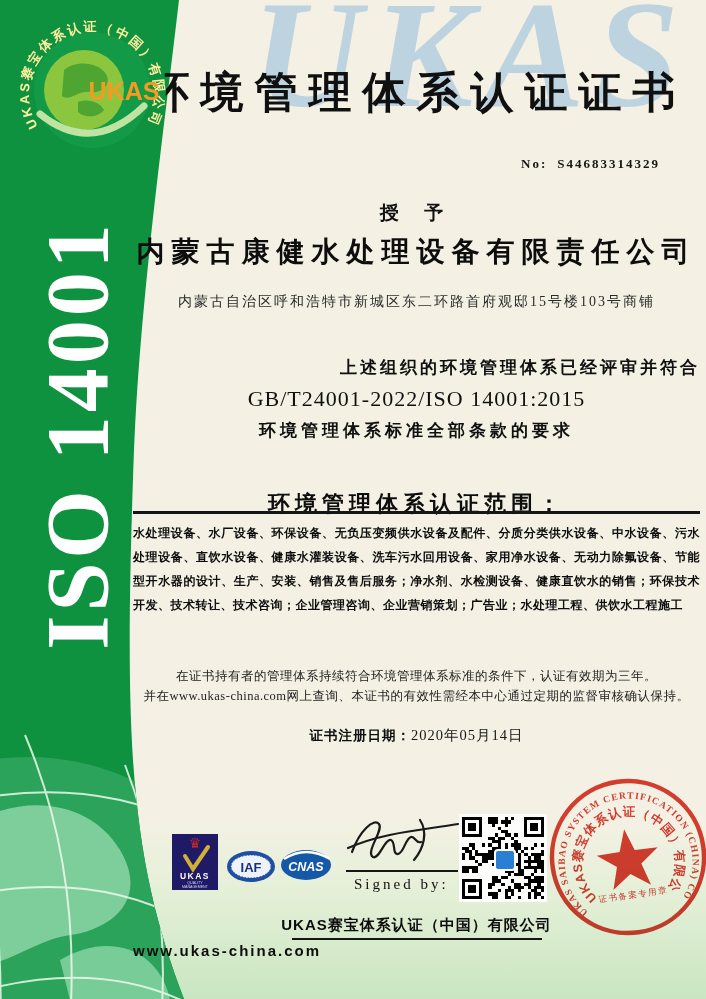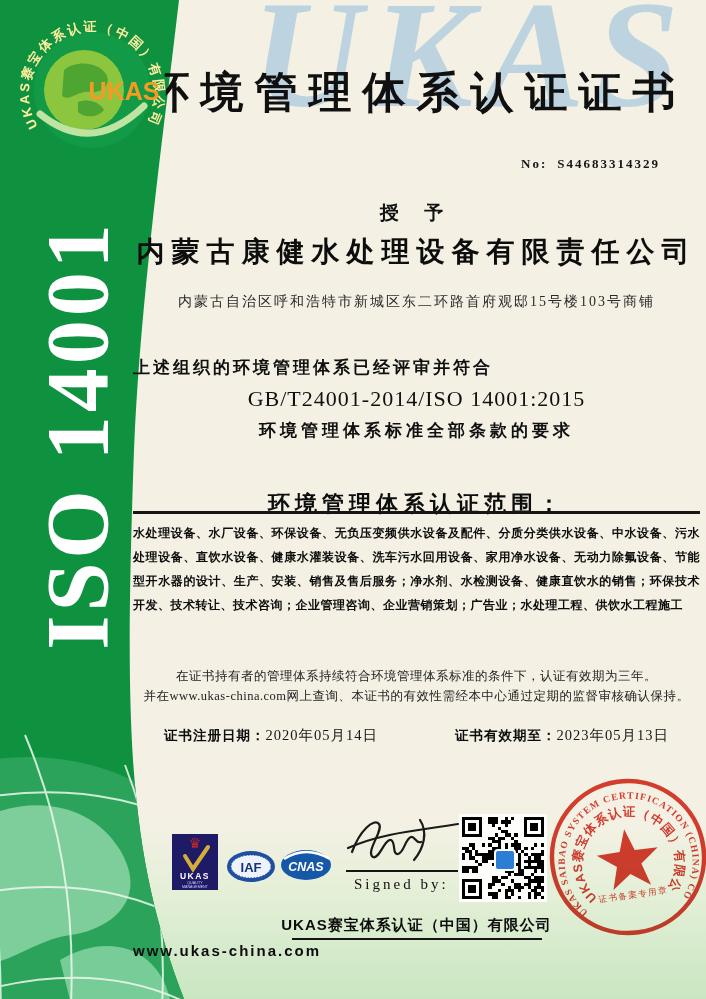--- a/index.html
+++ b/index.html
@@ -43,21 +43,21 @@
   }
   .company{
     position:absolute;top:233px;left:0;width:567px;text-align:center;
     font-family:"Liberation Serif",serif;font-weight:bold;font-size:28px;letter-spacing:7px;color:#0d0d0d;white-space:nowrap;
   }
   .address{
     position:absolute;top:293px;left:0;width:567px;text-align:center;
     font-family:"Liberation Serif",serif;font-size:14px;letter-spacing:2px;color:#2a2a2a;
   }
   .conformity{
-    position:absolute;top:356px;left:0;width:567px;text-align:left;
+    position:absolute;top:356px;left:0;width:567px;text-align:right;
     font-weight:bold;font-size:17px;letter-spacing:3px;color:#101010;
   }
   .standard{
     position:absolute;top:386px;left:0;width:567px;text-align:center;
     font-family:"Liberation Serif",serif;font-size:22px;letter-spacing:1px;color:#101010;
   }
   .standard-suffix{
     position:absolute;top:419px;left:0;width:567px;text-align:center;
     font-family:"Liberation Serif",serif;font-weight:bold;font-size:17px;letter-spacing:4px;color:#101010;
   }
@@ -159,33 +159,30 @@
 
   <div class="content">
     <div class="cert-title">环境管理体系认证证书</div>
     <div class="cert-no">
       <span>No:</span><span class="no-val">S44683314329</span>
     </div>
     <div class="awarded">授 予</div>
     <div class="company">内蒙古康健水处理设备有限责任公司</div>
     <div class="address">内蒙古自治区呼和浩特市新城区东二环路首府观邸15号楼103号商铺</div>
     <div class="conformity">上述组织的环境管理体系已经评审并符合</div>
-    <div class="standard">GB/T24001-2014/ISO 14001:2015</div>
+    <div class="standard">GB/T24001-2022/ISO 14001:2015</div>
     <div class="standard-suffix">环境管理体系标准全部条款的要求</div>
     <div class="scope-heading">环境管理体系认证范围：</div>
     <div class="scope-rule"></div>
     <div class="scope-text">水处理设备、水厂设备、环保设备、无负压变频供水设备及配件、分质分类供水设备、中水设备、污水处理设备、直饮水设备、健康水灌装设备、洗车污水回用设备、家用净水设备、无动力除氟设备、节能型开水器的设计、生产、安装、销售及售后服务；净水剂、水检测设备、健康直饮水的销售；环保技术开发、技术转让、技术咨询；企业管理咨询、企业营销策划；广告业；水处理工程、供饮水工程施工</div>
     <div class="note note-1">在证书持有者的管理体系持续符合环境管理体系标准的条件下，认证有效期为三年。</div>
     <div class="note note-2">并在www.ukas-china.com网上查询、本证书的有效性需经本中心通过定期的监督审核确认保持。</div>
     <div class="dates-row">
       <span>
         <span class="date-label">证书注册日期：</span><span class="date-value">2020年05月14日</span>
-      </span>
-      <span>
-        <span class="date-label">证书有效期至：</span><span class="date-value">2023年05月13日</span>
       </span>
     </div>
   </div>
 
   <svg class="acc-ukas" width="46" height="56" viewBox="0 0 46 56">
     <rect x="0" y="0" width="46" height="56" fill="#1f1a66"></rect>
     <text x="23" y="14" text-anchor="middle" font-size="14" fill="#c62828">♛</text>
     <path d="M13,22 L21,35 L36,13" stroke="#d4af37" stroke-width="4" fill="none" stroke-linecap="round"></path>
     <text x="23" y="45" text-anchor="middle" font-family="Liberation Sans, sans-serif" font-size="8.5" font-weight="bold" fill="#ffffff" letter-spacing="1.5">UKAS</text>
     <text x="23" y="50" text-anchor="middle" font-family="Liberation Sans, sans-serif" font-size="3.6" fill="#cfd2ff">QUALITY</text>

